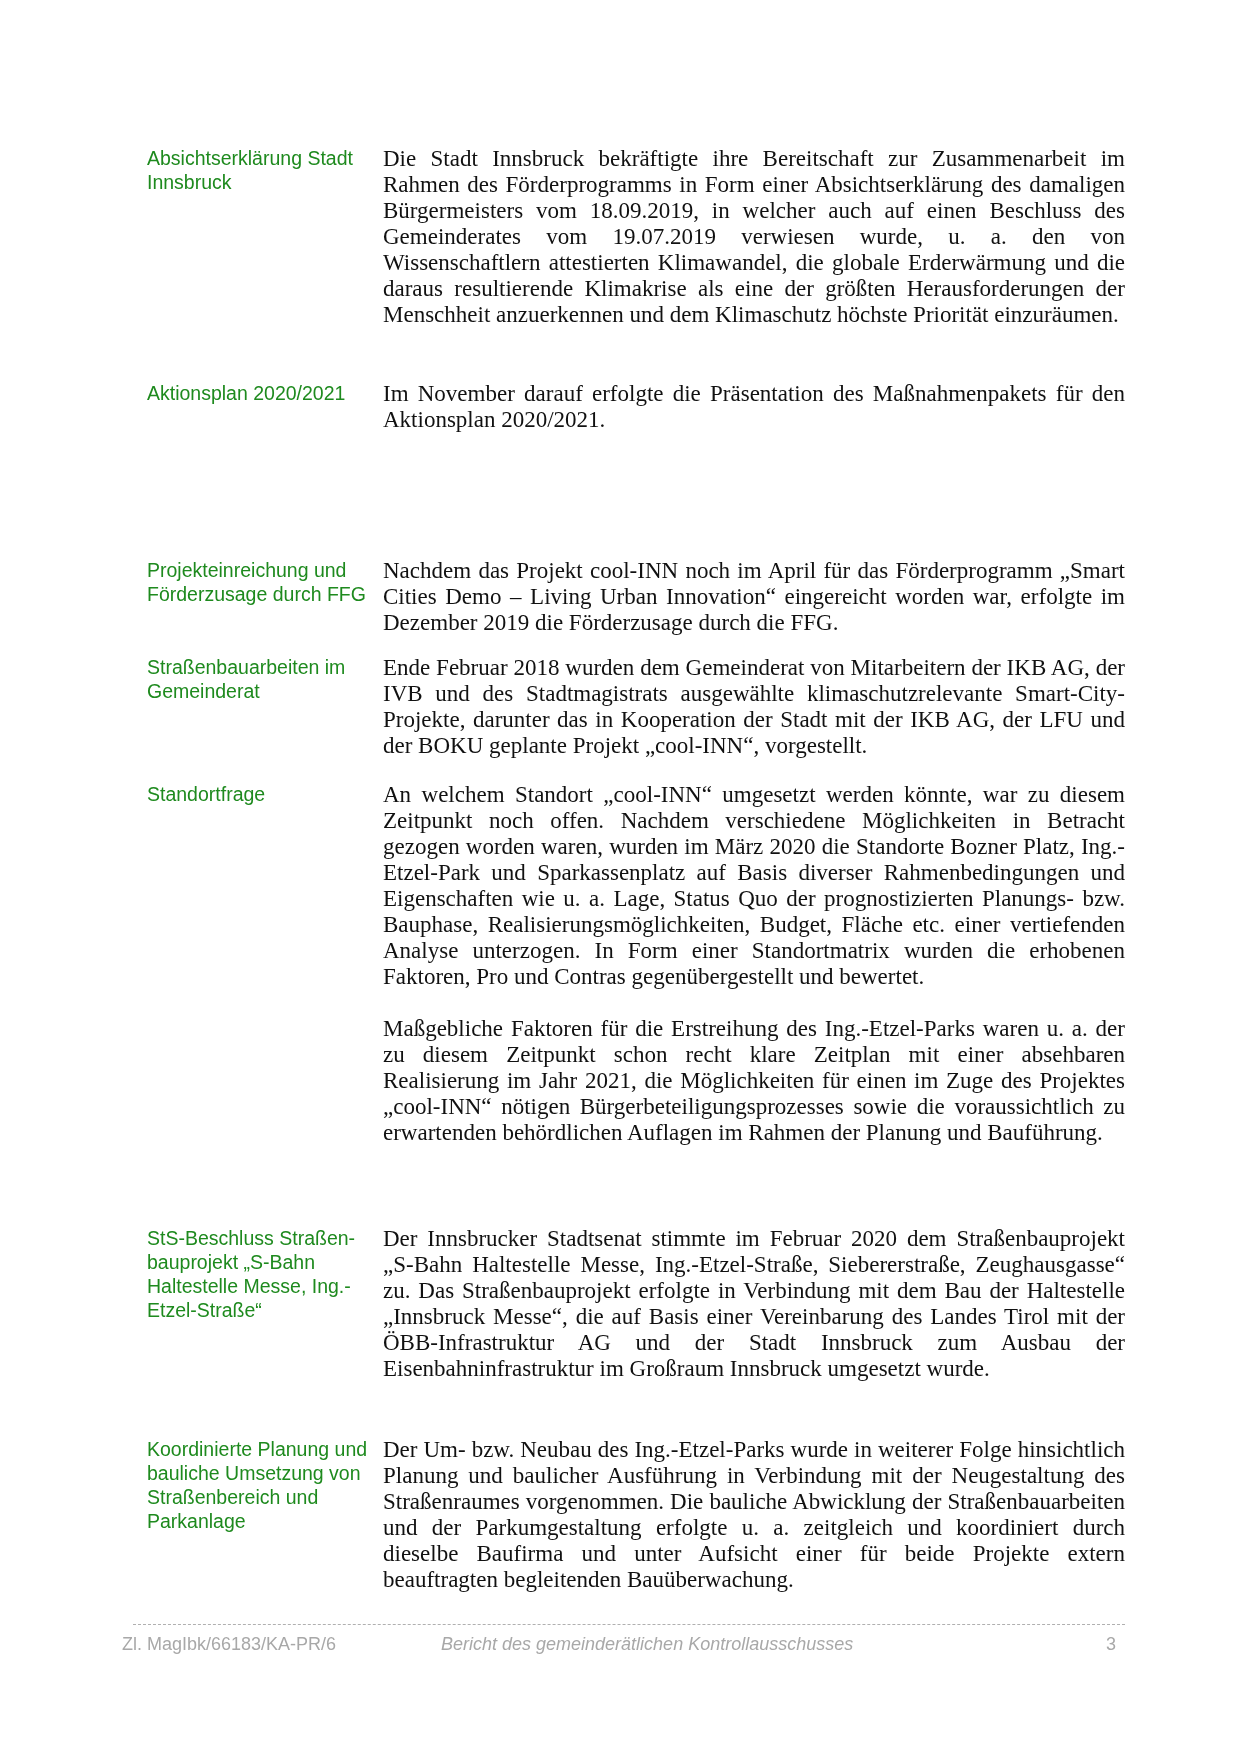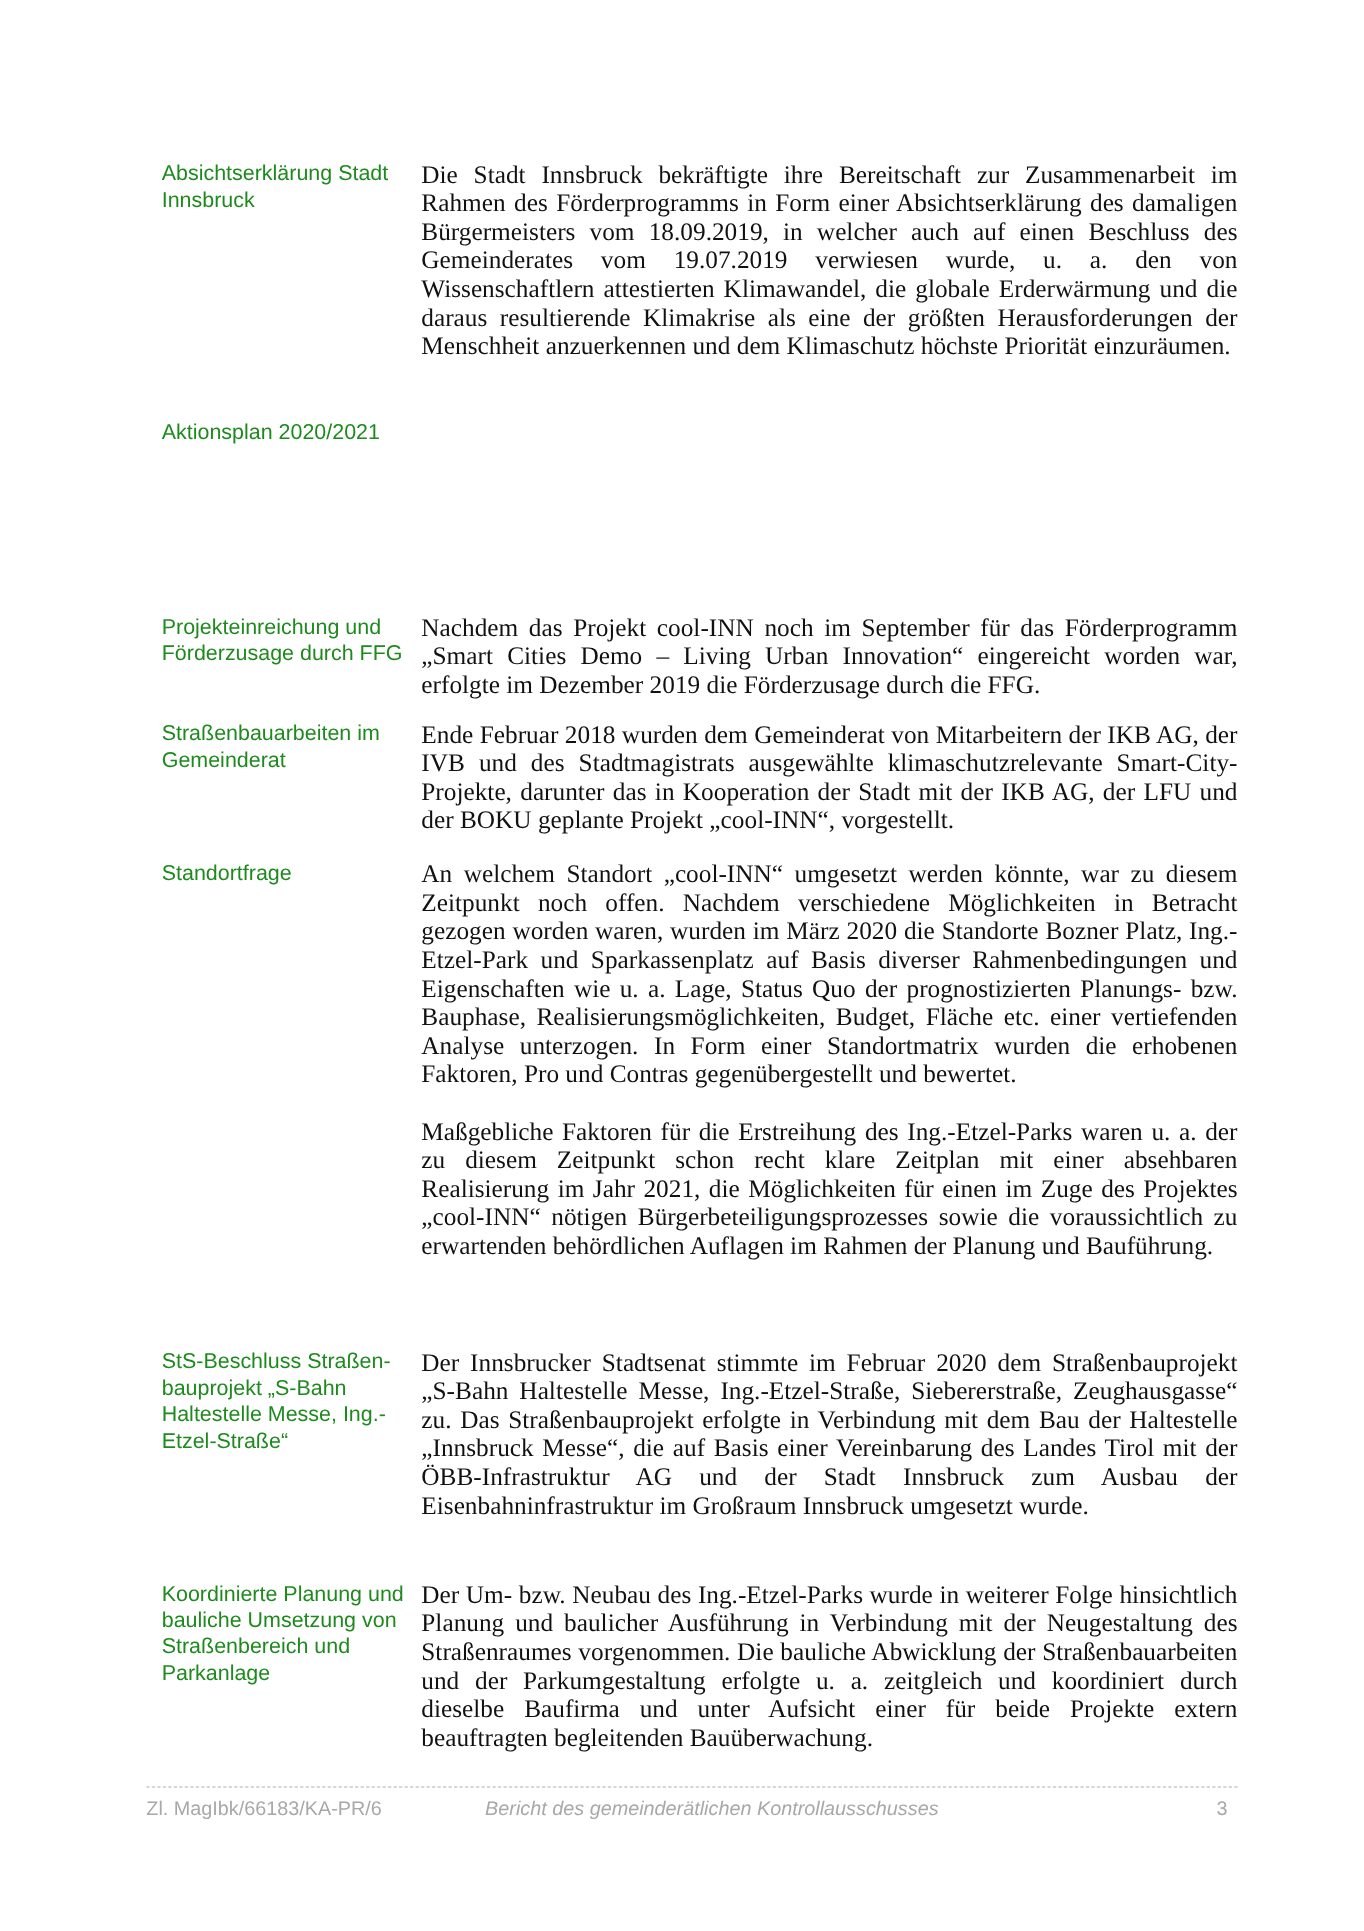--- a/index.html
+++ b/index.html
@@ -21,46 +21,47 @@
   .body p + p { margin-top: 26px; }
   .footer-rule {
     position: absolute; left: 133px; top: 1624px; width: 992px;
     border-top: 1.5px dashed #b0b0b0;
   }
   .footer {
     position: absolute; top: 1632px; height: 24px;
     font-family: "Liberation Sans", sans-serif;
     font-size: 18px; line-height: 24px; color: #a8a8a8;
   }
-  .f-left { left: 133px; }
+  .f-left { left: 122px; }
   .f-mid { left: 441px; font-style: italic; }
   .f-right { left: 1100px; width: 16px; text-align: right; }
 </style>
 </head>
 <body>
 
 <div class="page">
 
   <div class="row" style="top:146px;">
     <div class="label">Absichtserklärung Stadt Innsbruck</div>
     <div class="body">
       <p>Die Stadt Innsbruck bekräftigte ihre Bereitschaft zur Zusammenarbeit im Rahmen des Förderprogramms in Form einer Absichtserklärung des damaligen Bürgermeisters vom 18.09.2019, in welcher auch auf einen Beschluss des Gemeinderates vom 19.07.2019 verwiesen wurde, u. a. den von Wissenschaftlern attestierten Klimawandel, die globale Erder­wärmung und die daraus resultierende Klimakrise als eine der größten Herausforderungen der Menschheit anzuerkennen und dem Klimaschutz höchste Priorität einzuräumen.</p>
     </div>
   </div>
 
   <div class="row" style="top:381px;">
     <div class="label">Aktionsplan 2020/2021</div>
     <div class="body">
+      <p>Im November darauf erfolgte die Präsentation des Maßnahmenpakets für den Aktionsplan 2020/2021.</p>
     </div>
   </div>
 
   <div class="row" style="top:558px;">
     <div class="label">Projekteinreichung und Förderzusage durch FFG</div>
     <div class="body">
-      <p>Nachdem das Projekt cool-INN noch im September für das Förder­programm „Smart Cities Demo – Living Urban Innovation“ eingereicht worden war, erfolgte im Dezember 2019 die Förderzusage durch die FFG.</p>
+      <p>Nachdem das Projekt cool-INN noch im April für das Förder­programm „Smart Cities Demo – Living Urban Innovation“ eingereicht worden war, erfolgte im Dezember 2019 die Förderzusage durch die FFG.</p>
     </div>
   </div>
 
   <div class="row" style="top:655px;">
     <div class="label">Straßenbauarbeiten im Gemeinderat</div>
     <div class="body">
       <p>Ende Februar 2018 wurden dem Gemeinderat von Mitarbeitern der IKB AG, der IVB und des Stadtmagistrats ausgewählte klimaschutzrelevante Smart-City-Projekte, darunter das in Kooperation der Stadt mit der IKB AG, der LFU und der BOKU geplante Projekt „cool-INN“, vorgestellt.</p>
     </div>
   </div>
 

